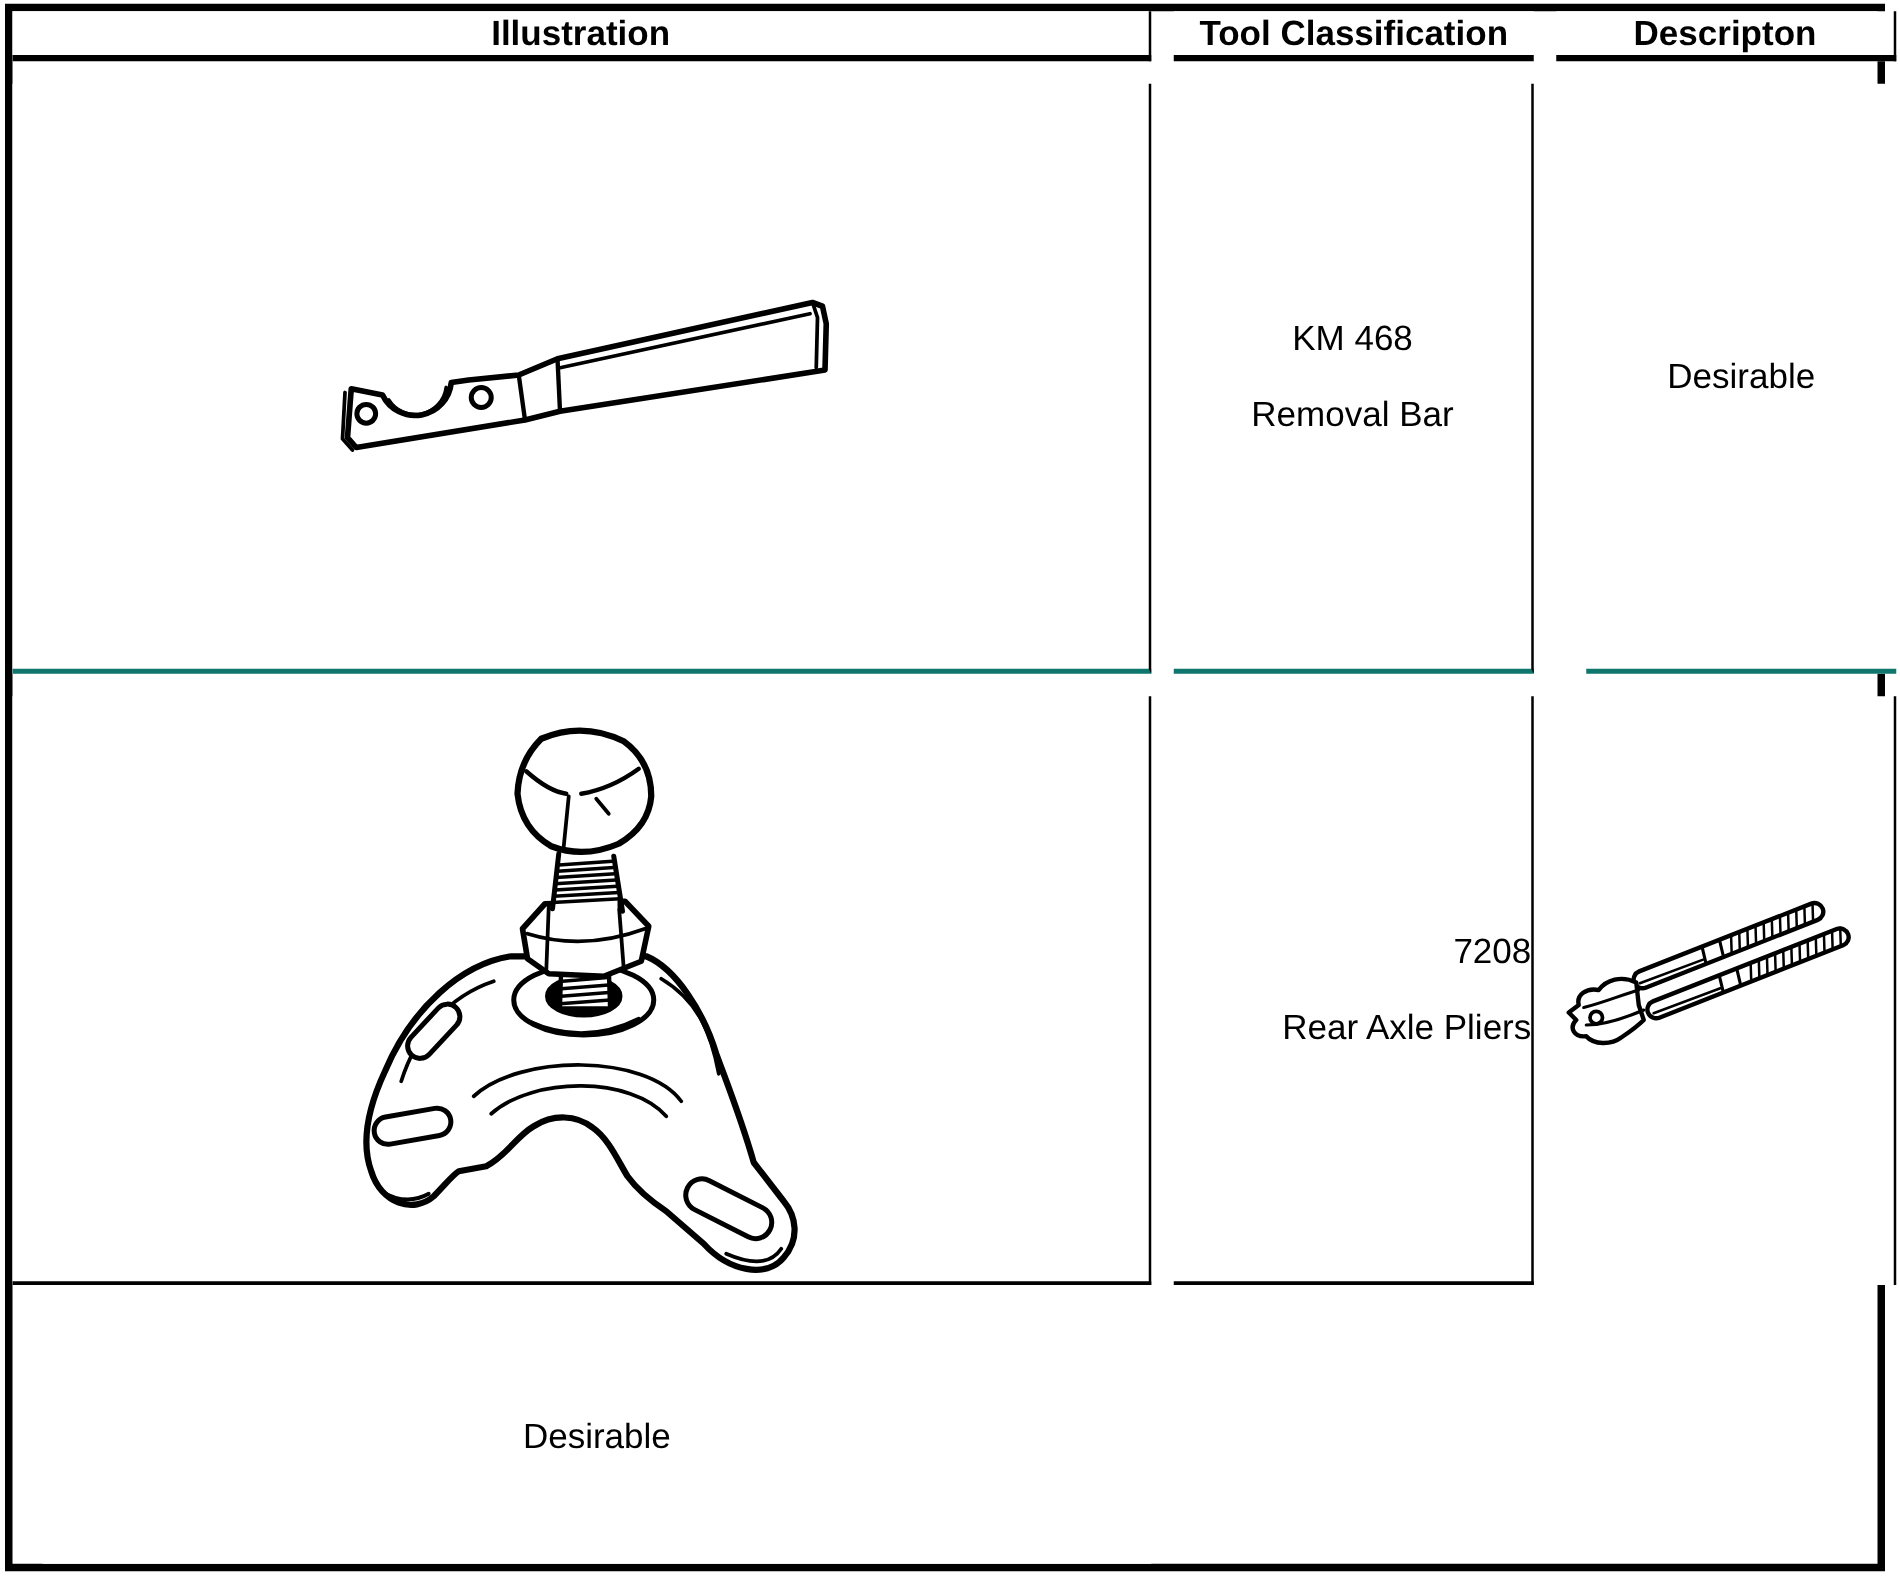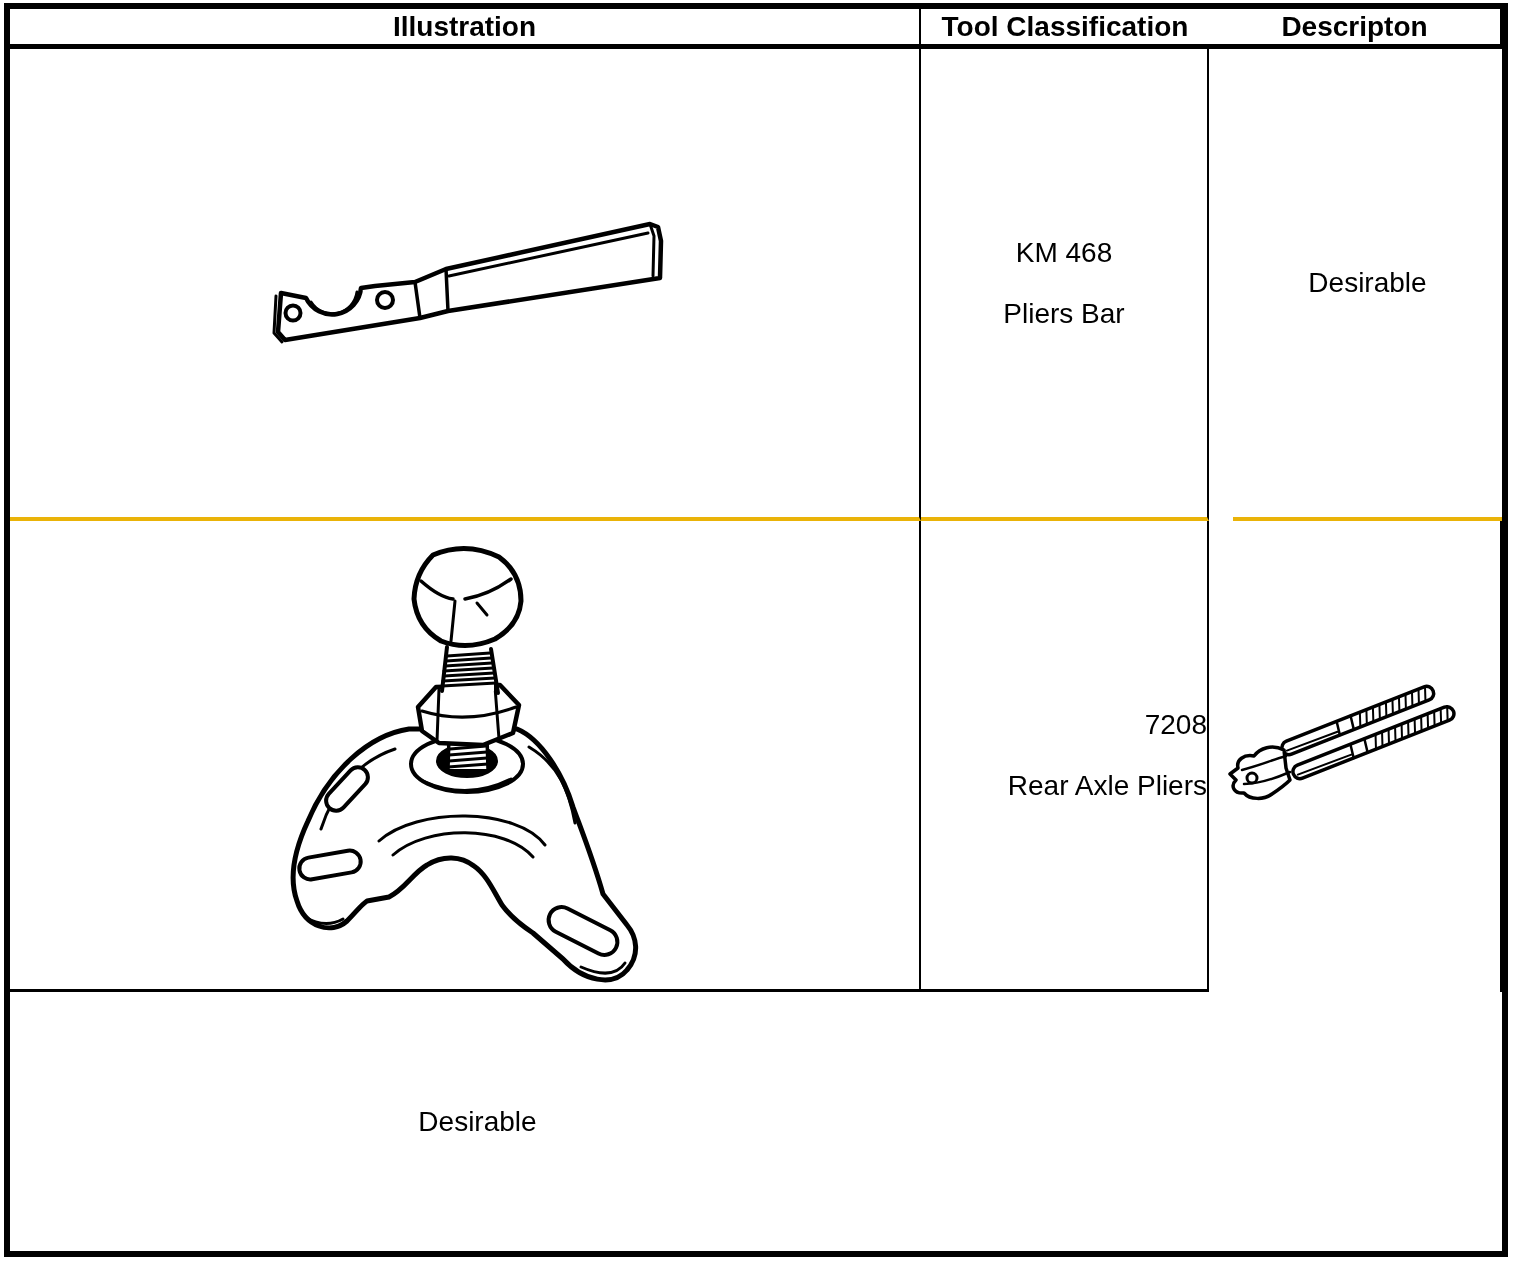--- a/index.html
+++ b/index.html
@@ -12,30 +12,31 @@
   }
   .tool-table {
     position: absolute;
     left: 4px; top: 3px;
     width: 1504px; height: 1254px;
     border: 6px solid #000;
     background: #fff;
     display: grid;
     grid-template-columns: 911px 288px 1fr;
     grid-template-rows: 40px 472px 471px 1fr;
+    gap: 18px;
   }
   .cell {
     display: flex;
     align-items: center;
     justify-content: center;
     background: #fff;
   }
   .col-1, .col-2 { border-right: 2px solid #000; }
   .hdr  { border-bottom: 5px solid #000; font-weight: bold; font-size: 28px; }
-  .r1   { border-bottom: 4px solid #eab308; }
+  .r1   { border-bottom: 4px solid #0f766e; }
   .r2   { border-bottom: 3px solid #000; align-items: flex-end; }
   .desc-cell {
     flex-direction: column;
     gap: 29px;
     font-size: 28px;
     text-align: center;
   }
   .class-cell { font-size: 28px; margin-left: 24px; }
   .illus-cell svg { display: block; }
   .shift-right { margin-left: 52px; }
@@ -78,21 +79,21 @@
       <path stroke-width="3" d="M 184,60 L 383,17"></path>
 
       <path stroke-width="3" d="M 385,8 L 389,20 L 388,60"></path>
 
       <circle class="solid" stroke-width="4" cx="28" cy="97" r="7.5"></circle>
       <circle class="solid" stroke-width="4" cx="120" cy="84" r="8"></circle>
     </svg>
   </div>
   <div class="cell r1 col-2 desc-cell">
     <span>KM 468</span>
-    <span>Pliers Bar</span>
+    <span>Removal Bar</span>
   </div>
   <div class="cell r1 class-cell">
     <span>Desirable</span>
   </div>
 
   <div class="cell r2 col-1 illus-cell">
     <svg class="art shift-right" width="420" height="450" viewBox="0 0 420 450" aria-label="rear-axle-removal-tool-line-drawing">
 
       <path class="solid" stroke-width="5" d="M 128,190
            C 88,196 48,232 27,282

